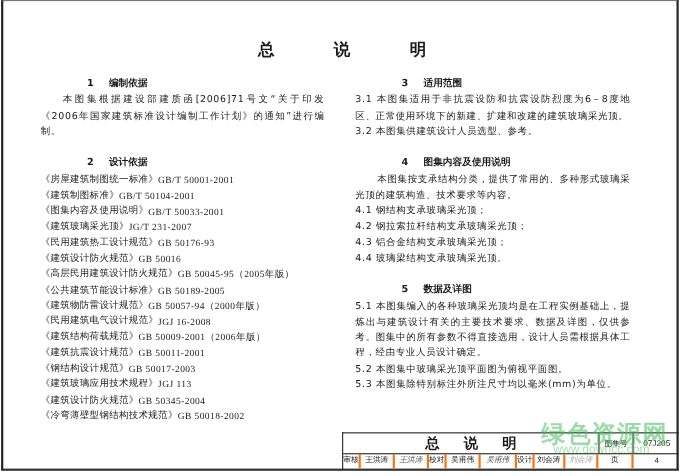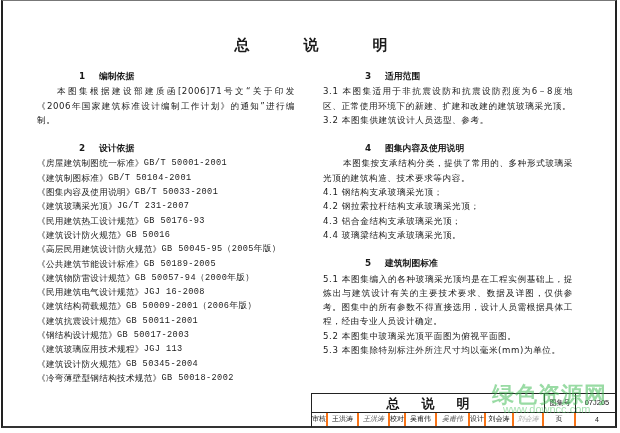--- a/index.html
+++ b/index.html
@@ -77,21 +77,21 @@
     .gap {
       height: 14px;
     }
     .std-row {
       display: flex;
       justify-content: flex-start;
       white-space: nowrap;
       letter-spacing: 0.3px;
     }
     .std-row .code {
-      font-family: Liberation Mono, monospace;
+      font-family: Liberation Serif, serif;
       font-size: 8.6px;
       letter-spacing: 0.4px;
     }
     
     .titleblock {
       position: absolute;
       left: 311px;
       top: 393px;
       width: 306px;
       height: 34px;
@@ -299,21 +299,21 @@
     </div>
     <div class="para indent">本图集按支承结构分类，提供了常用的、多种形式玻璃采光顶的建筑构造、技术要求等内容。</div>
     <div class="para">4.1 钢结构支承玻璃采光顶；</div>
     <div class="para">4.2 钢拉索拉杆结构支承玻璃采光顶；</div>
     <div class="para">4.3 铝合金结构支承玻璃采光顶；</div>
     <div class="para">4.4 玻璃梁结构支承玻璃采光顶。</div>
 
     <div class="gap"></div>
 
     <div class="heading">
-      <span class="num">5</span><span>建筑制图标准</span>
+      <span class="num">5</span><span>数据及详图</span>
     </div>
     <div class="para">5.1 本图集编入的各种玻璃采光顶均是在工程实例基础上，提炼出与建筑设计有关的主要技术要求、数据及详图，仅供参考。图集中的所有参数不得直接选用，设计人员需根据具体工程，经由专业人员设计确定。</div>
     <div class="para">5.2 本图集中玻璃采光顶平面图为俯视平面图。</div>
     <div class="para">5.3 本图集除特别标注外所注尺寸均以毫米(mm)为单位。</div>
   </div>
 
 </div>
 
 <div class="titleblock">
   <div class="tb-top">

